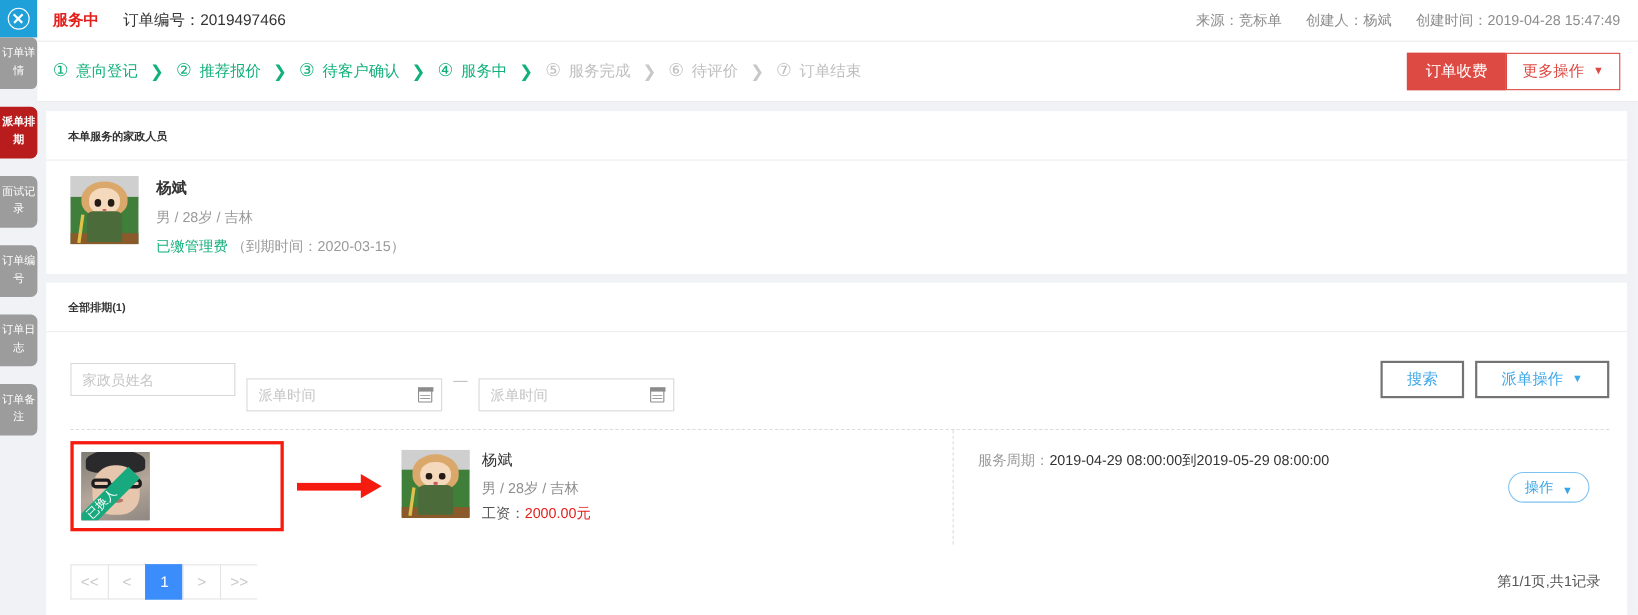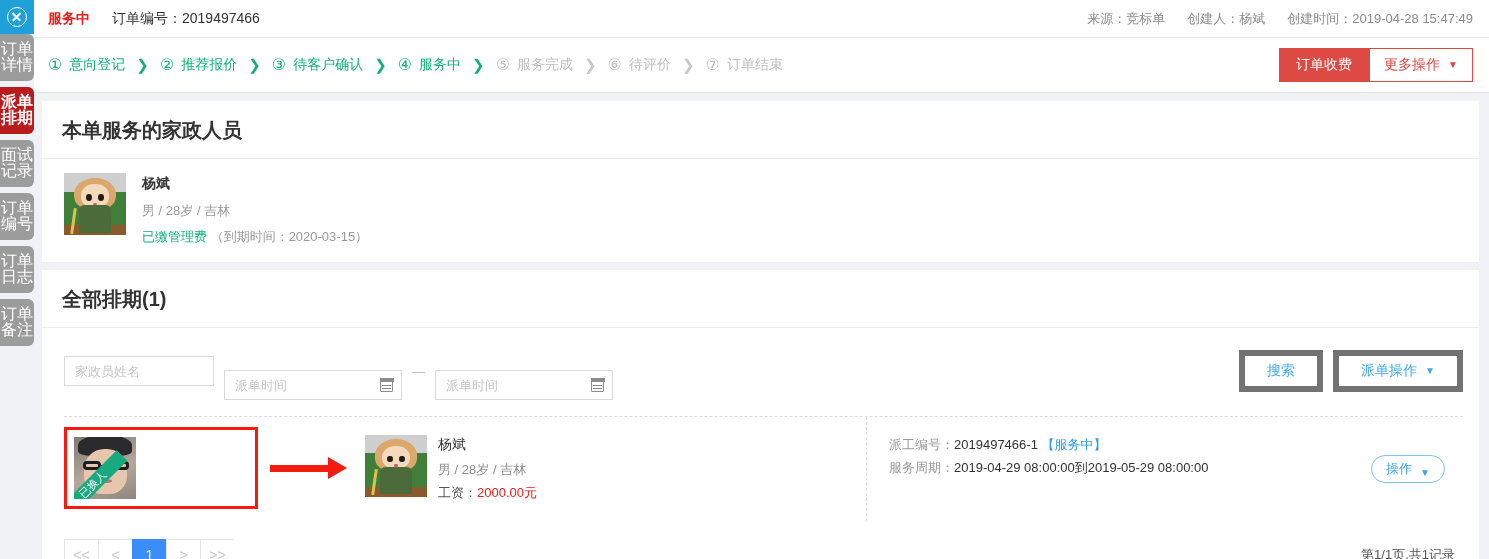--- a/index.html
+++ b/index.html
@@ -28,24 +28,24 @@
   }
   .rail-close .circ:before, .rail-close .circ:after {
     content:""; position:absolute; left:3px; top:8px;
     width:11px; height:1.5px; background:#fff;
   }
   .rail-close .circ:before { transform:rotate(45deg); }
   .rail-close .circ:after  { transform:rotate(-45deg); }
 
   .rail-tab {
     width:34px; background:#9c9c9c; color:#fff;
-    font-size:16px; line-height:16px; text-align:center;
+    font-size:10px; line-height:16px; text-align:center;
     padding:7px 0 8px 0;
     border-radius:0 6px 6px 0;
-    margin-bottom:6px;
+    margin-bottom:16px;
     letter-spacing:0px;
     cursor:pointer;
   }
   .rail-tab span { display:block; }
   .rail-tab.active { background:#b91c1c; font-weight:bold; }
 
   
   #main {
     position:absolute; left:34px; top:0; width:1455px; height:559px;
   }
@@ -82,21 +82,21 @@
   .btn-more {
     background:#fff; color:#dc4a43; border:1px solid #dc4a43;
     font-size:14px; padding:7px 14px; cursor:pointer;
     display:flex; align-items:center; gap:8px;
   }
   .caret-d { font-size:10px; line-height:1; }
 
   
   .panel { background:#fff; margin:8px 10px 0 8px; }
   .panel-title {
-    font-size:20px; font-weight:bold; color:#333;
+    font-size:10px; font-weight:bold; color:#333;
     padding:16px 32px 14px 20px;
     border-bottom:1px solid #ededed;
   }
 
   
   .staff { display:flex; padding:14px 20px 16px 22px; gap:16px; }
   .staff-info { padding-top:2px; }
   .staff-name { font-size:14px; color:#333; font-weight:bold; margin-bottom:9px; }
   .staff-sub { font-size:13px; color:#9a9a9a; margin-bottom:8px; }
   .staff-fee { font-size:13px; }
@@ -161,21 +161,21 @@
     content:""; position:absolute; left:-1.5px; top:-1.5px; right:-1.5px;
     height:4px; background:#8c8c8c;
   }
   .cal:after {
     content:""; position:absolute; left:1px; top:5px; right:1px; bottom:1px;
     background:
       linear-gradient(#8c8c8c 1px, transparent 1px) 0 0/100% 3px;
   }
   .filter-right { margin-left:auto; display:flex; gap:10px; }
   .btn-o {
-    background:#fff; border:6px solid #737373; color:#40a9e8;
+    background:#fff; border:2px solid #737373; color:#40a9e8;
     font-size:14px; padding:6px 22px; cursor:pointer;
     display:flex; align-items:center; gap:8px;
   }
 
   
   .srow {
     border-top:1px dashed #dcdcdc;
     display:flex; align-items:stretch;
     margin:0 16px 0 22px;
     min-height:98px;
@@ -408,24 +408,20 @@
               <div class="wsal">
                 <span>工资：</span><b>2000.00元</b>
               </div>
             </div>
           </div>
         </div>
 
         <div class="srow-right">
           <div class="kv">
             <div>
-              <span class="k">派工编号：</span><span class="v">2019497466-1</span>
-              <span class="st">【服务中】</span>
-            </div>
-            <div>
               <span class="k">服务周期：</span><span class="v">2019-04-29 08:00:00到2019-05-29 08:00:00</span>
             </div>
           </div>
           <div class="op-wrap">
             <button class="btn-op">
               <span>操作</span>
               <span class="caret-d">▼</span>
             </button>
           </div>
         </div>

